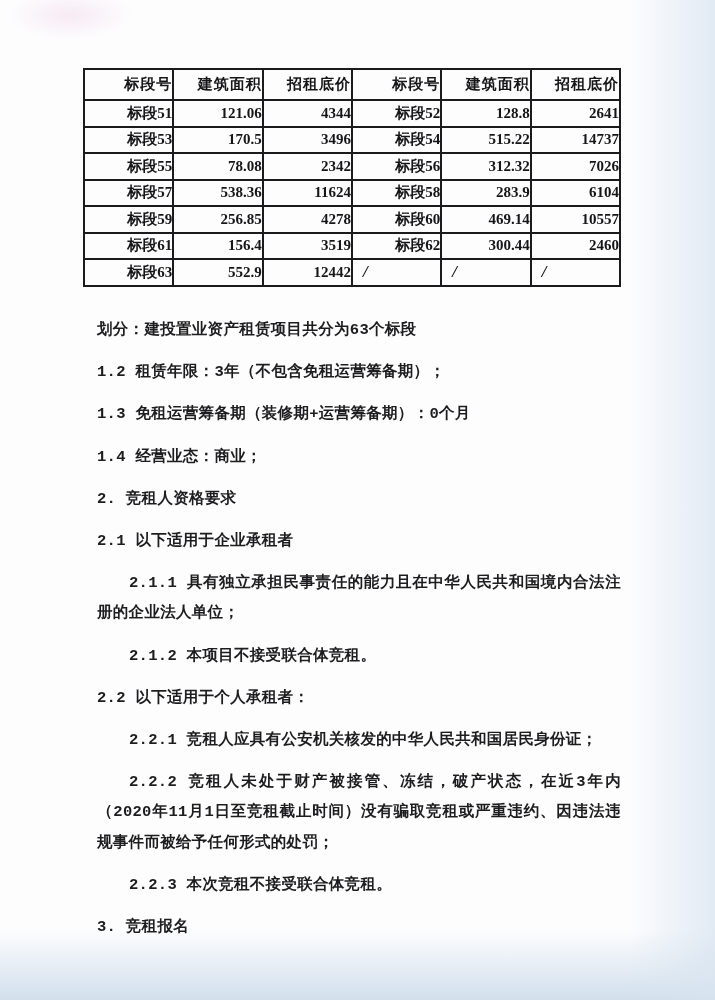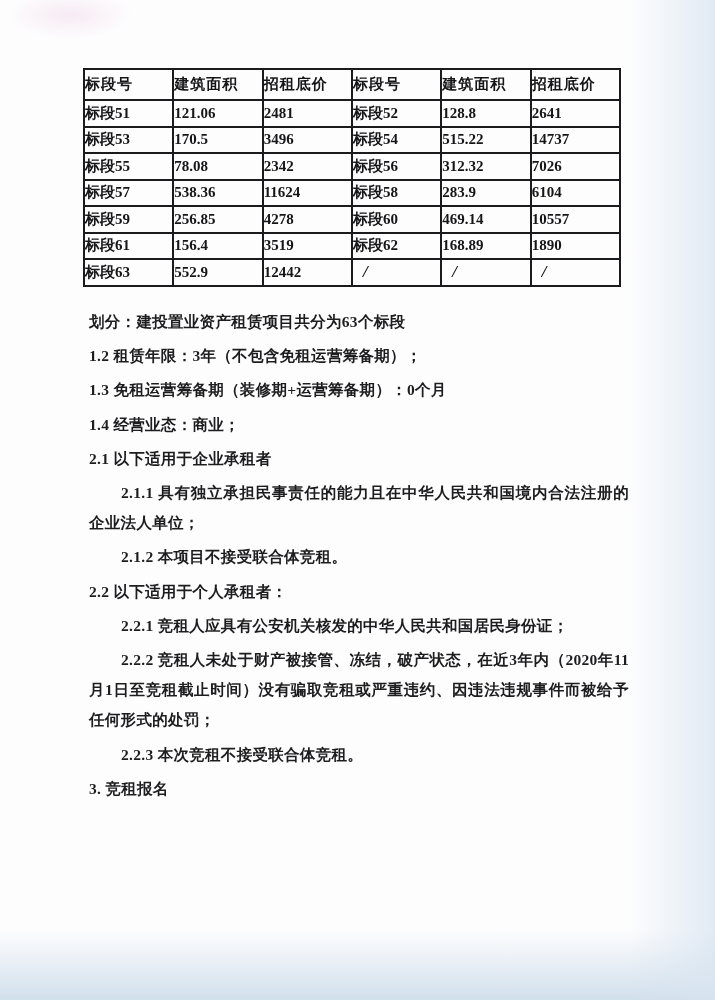--- a/index.html
+++ b/index.html
@@ -34,21 +34,21 @@
     width: 538px;
     border-collapse: collapse;
     table-layout: fixed;
     font-size: 15px;
     font-weight: bold;
     color: #161618;
   }
   .bid-table th,
   .bid-table td {
     border: 2px solid #1b1b1d;
-    text-align: left;
+    text-align: right;
     vertical-align: middle;
     padding: 0;
     overflow: hidden;
     white-space: nowrap;
   }
   .bid-table thead th { height: 29px; letter-spacing: 1px; }
   .bid-table tbody td { height: 24.5px; }
   .bid-table td.slash {
     text-align: left;
     padding-left: 10px;
@@ -61,21 +61,21 @@
     position: absolute;
     left: 85px;
     top: 303px;
     width: 548px;
     font-size: 15.5px;
     line-height: 30.2px;
     font-weight: bold;
     text-align: justify;
     letter-spacing: 0.3px;
   }
-  .para { margin: 4px; }
+  .para { margin: 12px; font-family: Liberation Mono, monospace; }
   .para.indent { text-indent: 32px; }
 </style>
 </head>
 <body>
 
 <div class="page">
 
   <table class="bid-table">
     <thead>
       <tr>
@@ -84,21 +84,21 @@
         <th>招租底价</th>
         <th>标段号</th>
         <th>建筑面积</th>
         <th>招租底价</th>
       </tr>
     </thead>
     <tbody>
       <tr>
         <td>标段51</td>
         <td>121.06</td>
-        <td>2481</td>
+        <td>4344</td>
         <td>标段52</td>
         <td>128.8</td>
         <td>2641</td>
       </tr>
       <tr>
         <td>标段53</td>
         <td>170.5</td>
         <td>3496</td>
         <td>标段54</td>
         <td>515.22</td>
@@ -126,39 +126,40 @@
         <td>4278</td>
         <td>标段60</td>
         <td>469.14</td>
         <td>10557</td>
       </tr>
       <tr>
         <td>标段61</td>
         <td>156.4</td>
         <td>3519</td>
         <td>标段62</td>
-        <td>168.89</td>
-        <td>1890</td>
+        <td>300.44</td>
+        <td>2460</td>
       </tr>
       <tr>
         <td>标段63</td>
         <td>552.9</td>
         <td>12442</td>
         <td class="slash">/</td>
         <td class="slash">/</td>
         <td class="slash">/</td>
       </tr>
     </tbody>
   </table>
 
   <div class="body-text">
     <p class="para">划分：建投置业资产租赁项目共分为63个标段</p>
     <p class="para">1.2 租赁年限：3年（不包含免租运营筹备期）；</p>
     <p class="para">1.3 免租运营筹备期（装修期+运营筹备期）：0个月</p>
     <p class="para">1.4 经营业态：商业；</p>
+    <p class="para">2. 竞租人资格要求</p>
     <p class="para">2.1 以下适用于企业承租者</p>
     <p class="para indent">2.1.1 具有独立承担民事责任的能力且在中华人民共和国境内合法注册的企业法人单位；</p>
     <p class="para indent">2.1.2 本项目不接受联合体竞租。</p>
     <p class="para">2.2 以下适用于个人承租者：</p>
     <p class="para indent">2.2.1 竞租人应具有公安机关核发的中华人民共和国居民身份证；</p>
     <p class="para indent">2.2.2 竞租人未处于财产被接管、冻结，破产状态，在近3年内（2020年11月1日至竞租截止时间）没有骗取竞租或严重违约、因违法违规事件而被给予任何形式的处罚；</p>
     <p class="para indent">2.2.3 本次竞租不接受联合体竞租。</p>
     <p class="para">3. 竞租报名</p>
   </div>
 

